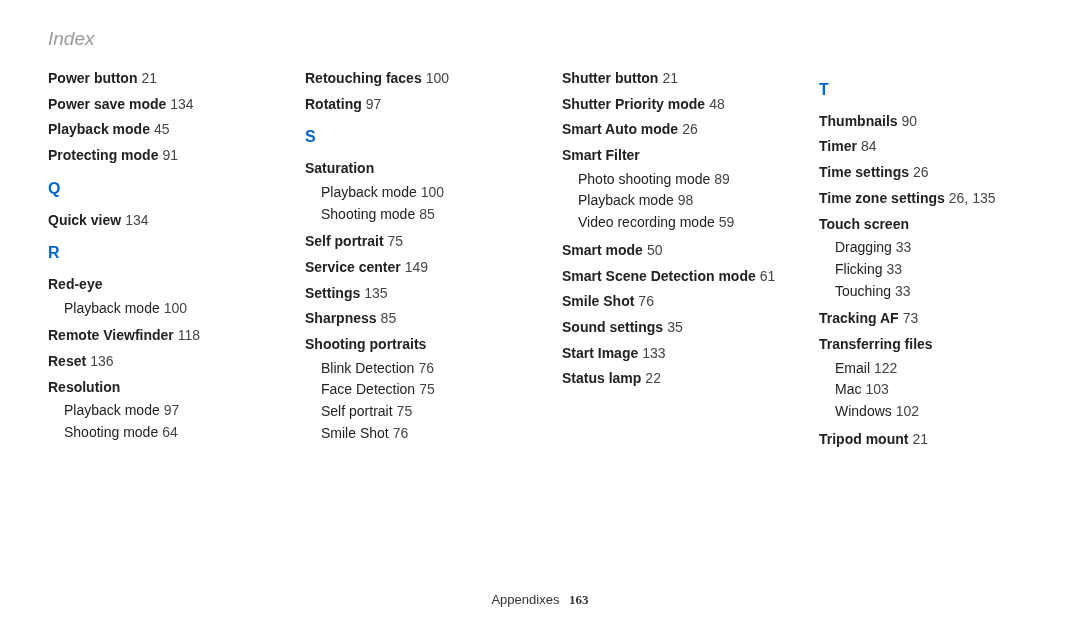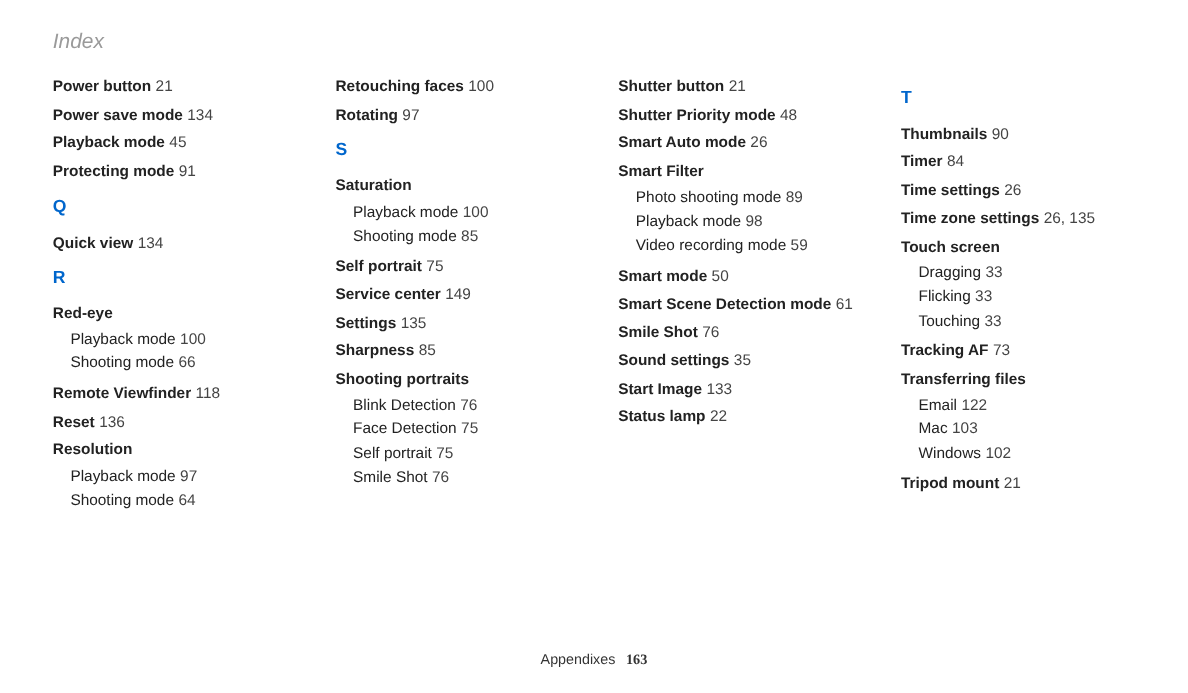--- a/index.html
+++ b/index.html
@@ -96,21 +96,20 @@
         <div class="entry"><span class="label">Power button</span><span class="pages">21</span></div>
         <div class="entry"><span class="label">Power save mode</span><span class="pages">134</span></div>
         <div class="entry"><span class="label">Playback mode</span><span class="pages">45</span></div>
         <div class="entry"><span class="label">Protecting mode</span><span class="pages">91</span></div>
         <div class="letter-head">Q</div>
         <div class="entry"><span class="label">Quick view</span><span class="pages">134</span></div>
         <div class="letter-head">R</div>
         <div class="sub-head">Red-eye</div>
         <div class="sub-list">
           <div class="sub-item"><span>Playback mode</span><span class="pages">100</span></div>
-          <div class="sub-item"><span>Shooting mode</span><span class="pages">66</span></div>
         </div>
         <div class="entry"><span class="label">Remote Viewfinder</span><span class="pages">118</span></div>
         <div class="entry"><span class="label">Reset</span><span class="pages">136</span></div>
         <div class="sub-head">Resolution</div>
         <div class="sub-list">
           <div class="sub-item"><span>Playback mode</span><span class="pages">97</span></div>
           <div class="sub-item"><span>Shooting mode</span><span class="pages">64</span></div>
         </div>
       </div>
       <div class="col">

